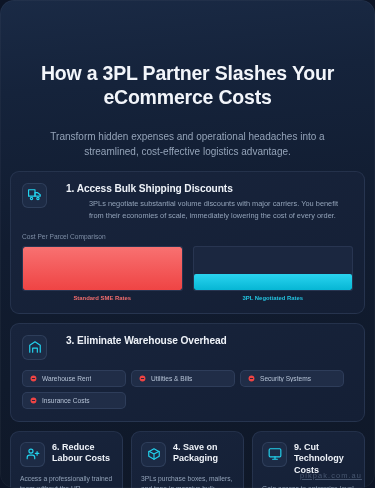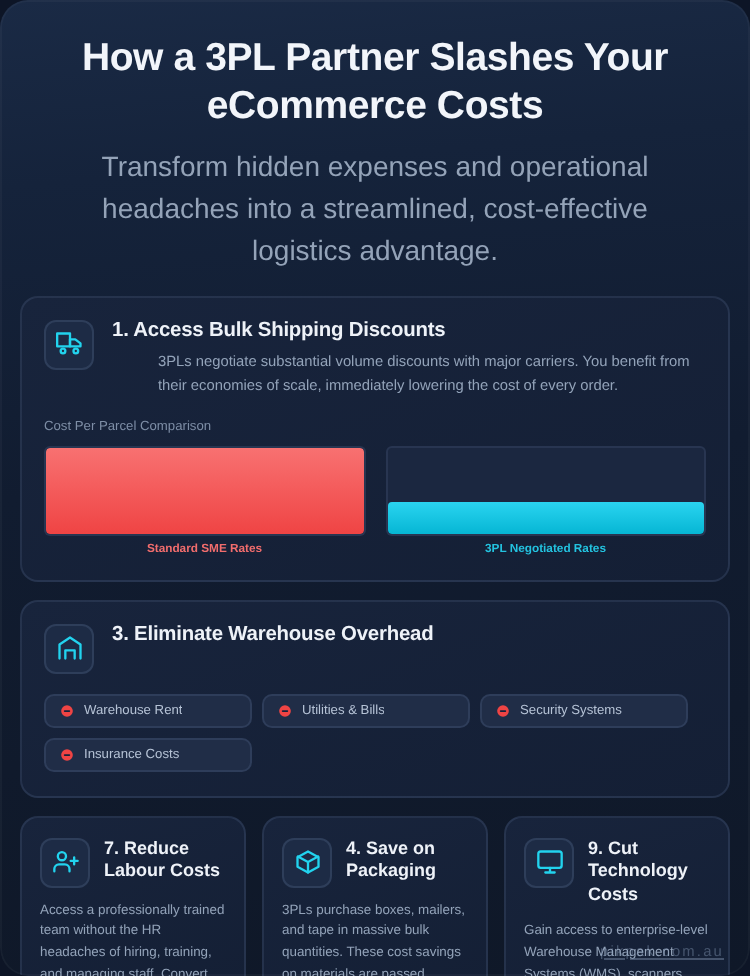--- a/index.html
+++ b/index.html
@@ -26,38 +26,39 @@
   }
 
   
   .hero { padding: 18px 14px 12px; text-align: center; }
   .hero h1 {
     font-size: 19.5px;
     line-height: 1.22;
     font-weight: 700;
     color: #f2f5fa;
     letter-spacing: -0.2px;
+    margin-top: 44px;
   }
   .hero p {
-    margin-top: 7px;
-    font-size: 14px;
+    margin-top: 19px;
+    font-size: 10px;
     line-height: 1.5;
     color: #94a3b8;
     padding: 0 16px;
   }
 
   
   .card {
     background: linear-gradient(160deg, #18243c 0%, #141f35 100%);
     border: 1px solid rgba(120,145,185,0.17);
     border-radius: 9px;
     padding: 11px 11px 12px;
     margin-bottom: 9px;
   }
-  .card-head { display: flex; gap: 9px; align-items: flex-start; }
+  .card-head { display: flex; gap: 19px; align-items: flex-start; }
   .icon-tile {
     flex: 0 0 auto;
     width: 25px; height: 25px;
     border-radius: 6px;
     background: #1d2b45;
     border: 1px solid rgba(125,150,190,0.18);
     display: flex; align-items: center; justify-content: center;
   }
   .icon-tile svg { width: 14px; height: 14px; display: block; }
   .card-body { flex: 1 1 auto; min-width: 0; }
@@ -227,21 +228,21 @@
       <div class="mini-head">
         <div class="icon-tile">
           <span>
             <svg viewBox="0 0 24 24" fill="none" stroke="#22d3ee" stroke-width="2" stroke-linecap="round" stroke-linejoin="round">
               <path d="M15 20v-2a4 4 0 0 0-4-4H6a4 4 0 0 0-4 4v2"></path>
               <circle cx="8.5" cy="7" r="3.5"></circle>
                 <path d="M19 8v6M22 11h-6"></path>
             </svg>
           </span>
         </div>
-        <div class="mini-title">7. Reduce Labour Costs</div>
+        <div class="mini-title">6. Reduce Labour Costs</div>
       </div>
       <div class="mini-desc">Access a professionally trained team without the HR headaches of hiring, training, and managing staff. Convert fixed wages into a predictable, per-order variable cost.</div>
     </div>
 
     <div class="mini">
       <div class="mini-head">
         <div class="icon-tile">
           <span>
             <svg viewBox="0 0 24 24" fill="none" stroke="#22d3ee" stroke-width="2" stroke-linecap="round" stroke-linejoin="round">
               <path d="M21 16V8l-9-5-9 5v8l9 5 9-5z"></path>

